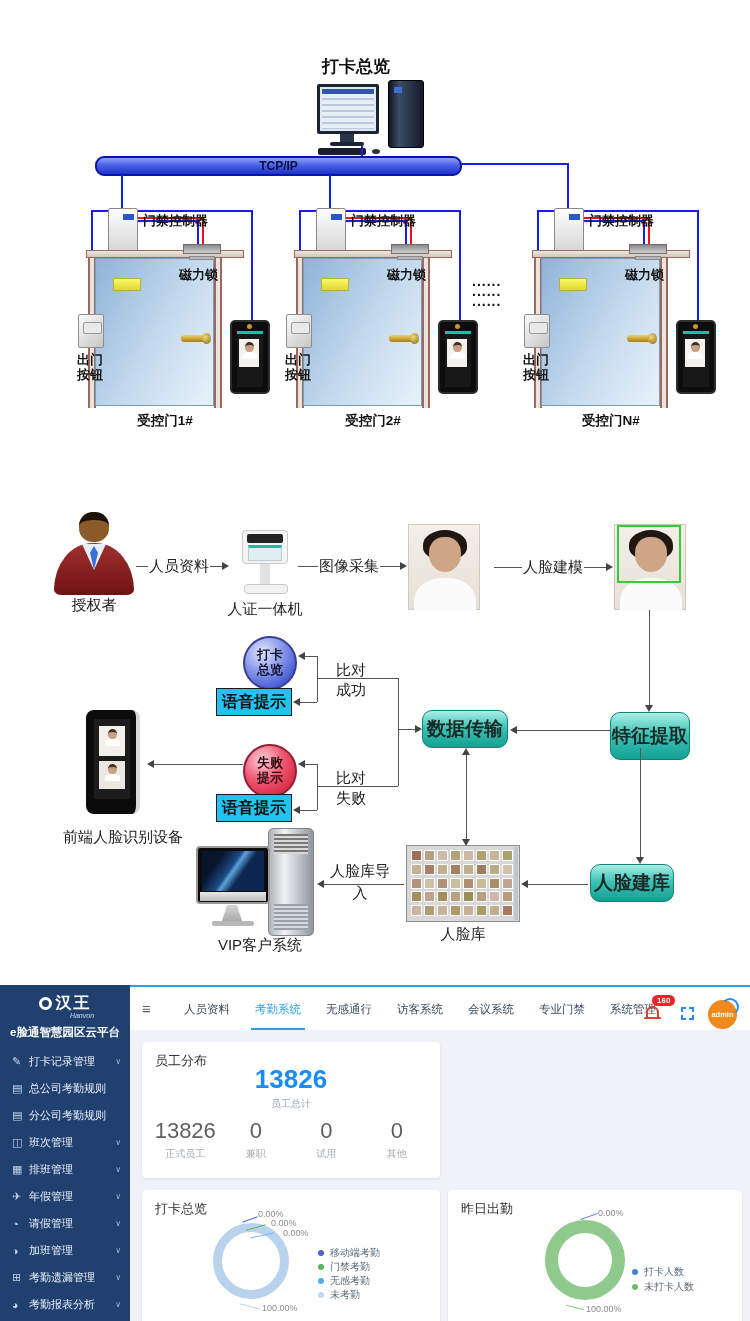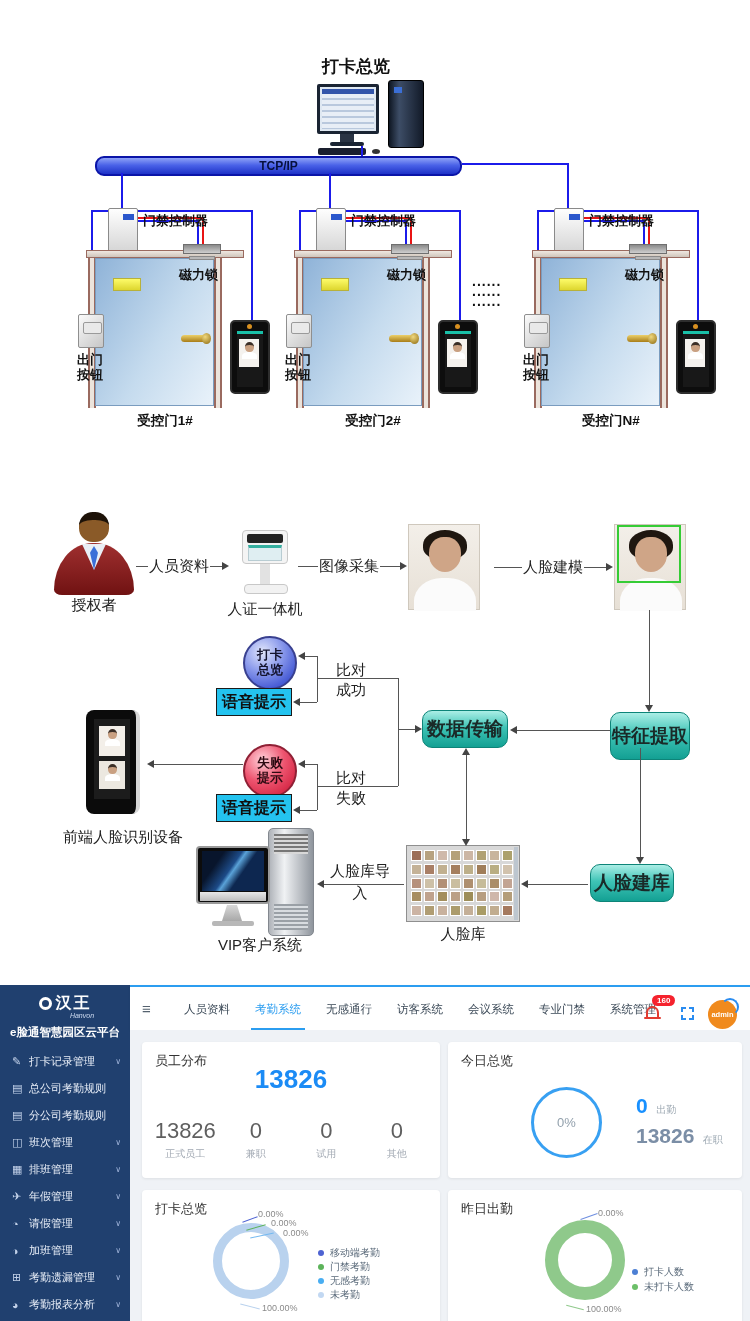--- a/index.html
+++ b/index.html
@@ -524,54 +524,41 @@
         <i class="br"></i>
       </div>
     <div class="avatar">admin</div>
   </div>
 
   <div class="content">
 
     <div class="card" style="left:12px;top:12px;width:298px;height:136px">
       <div class="c-title">员工分布</div>
       <div class="big-blue">13826</div>
+      <div class="sub-gray">员工总计</div>
       <div class="stats">
         <div class="stat">
             <div class="v">13826</div>
             <div class="k">正式员工</div>
           </div>
         <div class="stat">
             <div class="v">0</div>
             <div class="k">兼职</div>
           </div>
         <div class="stat">
             <div class="v">0</div>
             <div class="k">试用</div>
           </div>
         <div class="stat">
             <div class="v">0</div>
             <div class="k">其他</div>
           </div>
       </div>
     </div>
 
-    <div class="card" style="left:318px;top:12px;width:294px;height:136px">
-      <div class="c-title">今日总览</div>
-      <div class="ring-today">
-          <span>0%</span>
-        </div>
-      <div class="abs" style="left:188px;top:52px">
-        <span style="font-size:21px;font-weight:bold;color:#1890ff">0</span>
-        <span style="font-size:10px;color:#9aa6b0;margin-left:4px">出勤</span>
-      </div>
-      <div class="abs" style="left:188px;top:82px">
-        <span style="font-size:21px;font-weight:bold;color:#7b8ea6">13826</span>
-        <span style="font-size:10px;color:#9aa6b0;margin-left:4px">在职</span>
-      </div>
-    </div>
 
     <div class="card" style="left:12px;top:160px;width:298px;height:145px">
       <div class="c-title">打卡总览</div>
       <div class="donut" style="left:71px;top:33px;width:76px;height:76px;border:9px solid #b9d2ee"></div>
       <div class="leader" style="left:100px;top:29px;width:16px;background:#4e63d2;transform:rotate(-20deg)"></div>
       <div class="leader" style="left:104px;top:37px;width:20px;background:#5cb35a;transform:rotate(-16deg)"></div>
       <div class="leader" style="left:108px;top:45px;width:24px;background:#74b9f0;transform:rotate(-12deg)"></div>
       <div class="pct" style="left:116px;top:19px">0.00%</div>
       <div class="pct" style="left:129px;top:28px">0.00%</div>
       <div class="pct" style="left:141px;top:38px">0.00%</div>

